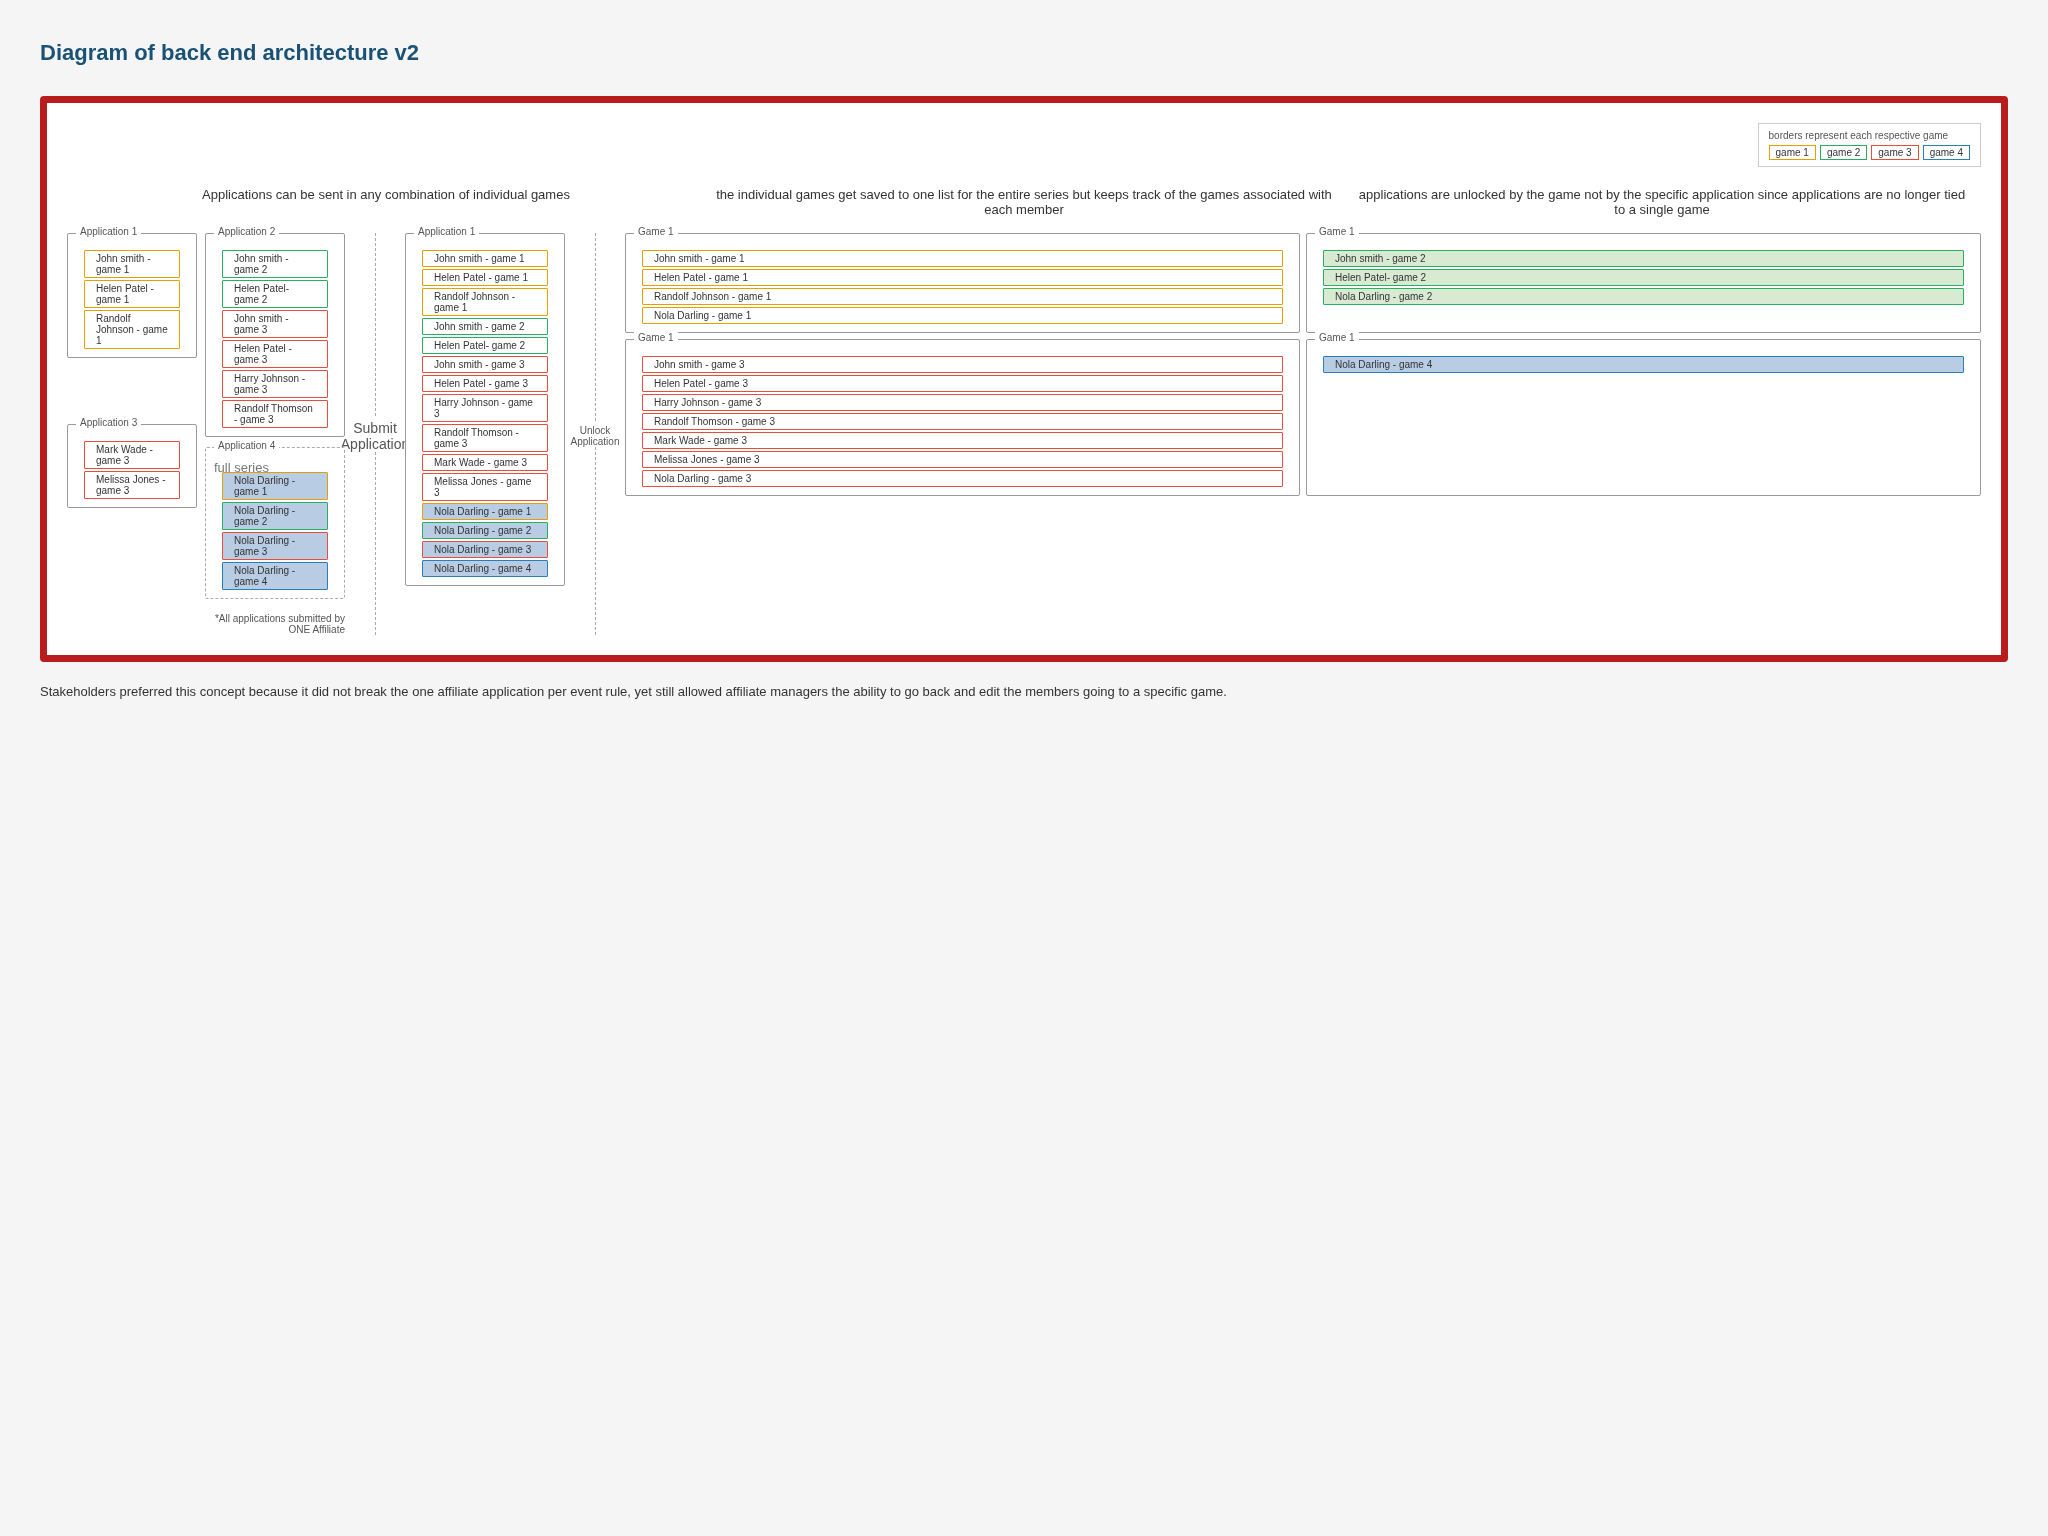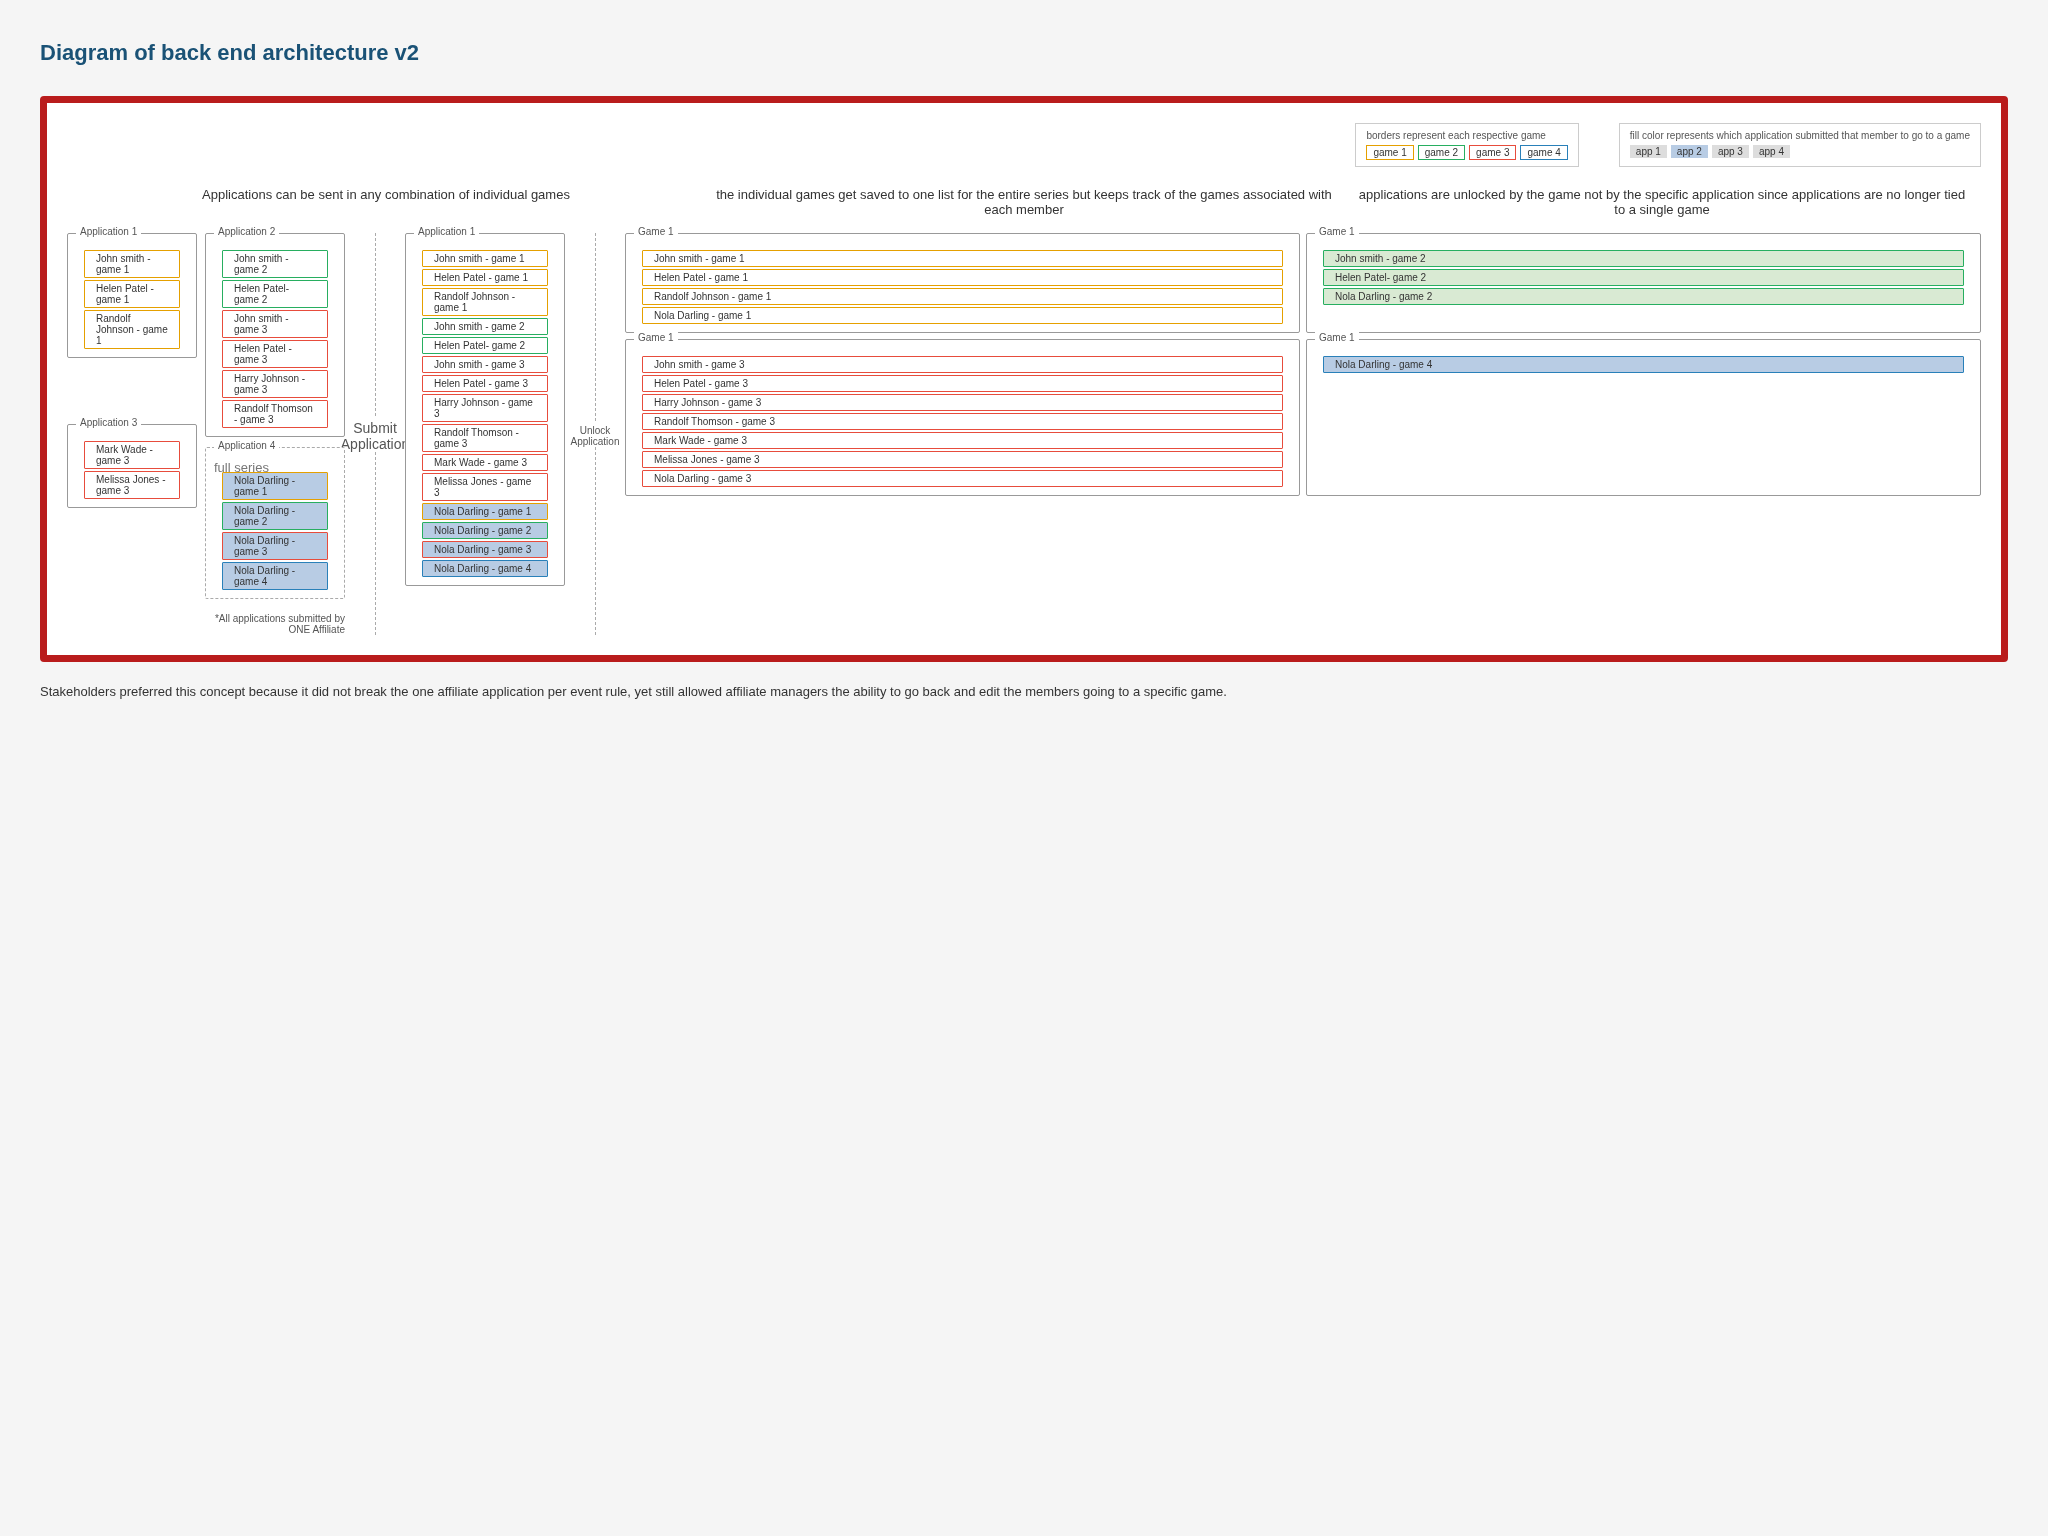--- a/index.html
+++ b/index.html
@@ -171,29 +171,20 @@
 <div class="diagram-container">
 
   <div class="key-section">
     <div class="key-box">
       <div class="key-title">borders represent each respective game</div>
       <div class="key-games">
         <span class="key-game-badge game1">game 1</span>
         <span class="key-game-badge game2">game 2</span>
         <span class="key-game-badge game3">game 3</span>
         <span class="key-game-badge game4">game 4</span>
-      </div>
-    </div>
-    <div class="key-box">
-      <div class="key-title">fill color represents which application submitted that member to go to a game</div>
-      <div class="key-apps">
-        <span class="key-app-badge">app 1</span>
-        <span class="key-app-badge app2">app 2</span>
-        <span class="key-app-badge">app 3</span>
-        <span class="key-app-badge">app 4</span>
       </div>
     </div>
   </div>
 
   <div class="description-row">
     <div class="desc-col">Applications can be sent in any combination of individual games</div>
     <div class="desc-col">the individual games get saved to one list for the entire series but keeps track of the games associated with each member</div>
     <div class="desc-col">applications are unlocked by the game not by the specific application since applications are no longer tied to a single game</div>
   </div>
 

